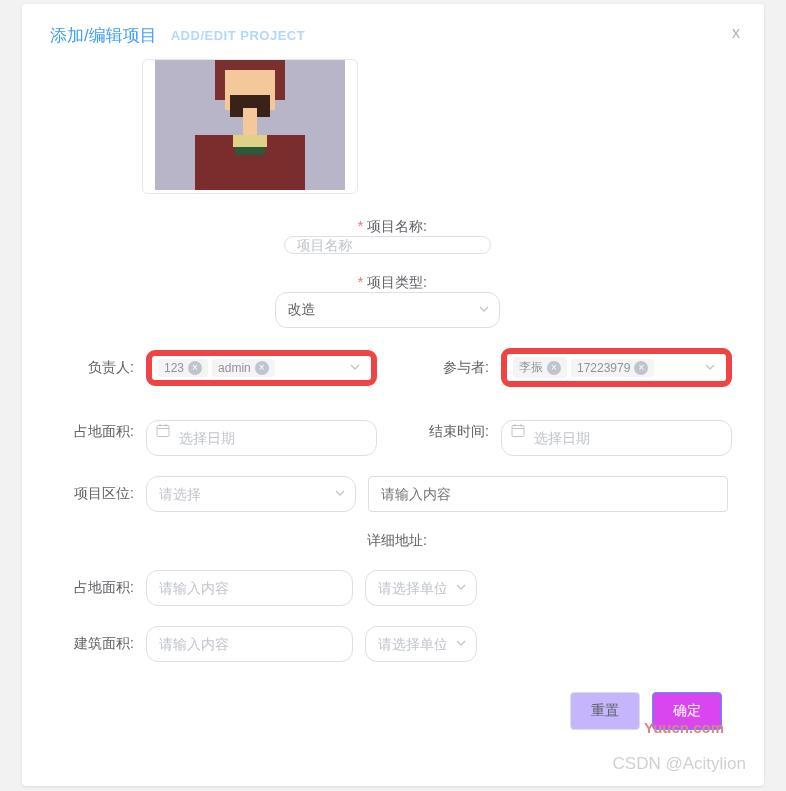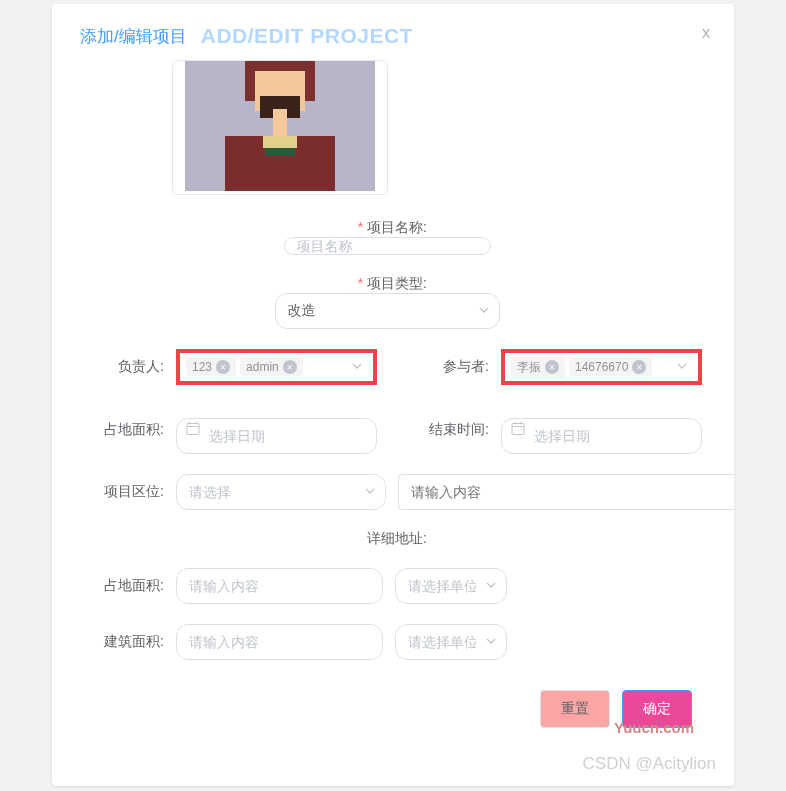--- a/index.html
+++ b/index.html
@@ -1,54 +1,54 @@
 <!DOCTYPE html>
 <html><head>
   <meta charset="utf-8">
   <style>
     * { box-sizing: border-box; margin: 0; padding: 0; }
     body { font-family: "Helvetica Neue", Helvetica, "PingFang SC", "Microsoft YaHei", Arial, sans-serif; font-size: 14px; color: #606266; background: #f2f2f2; width: 786px; height: 791px; overflow: hidden; }
-    .modal { background: #fff; border-radius: 4px; width: 682px; height: 782px; margin: 4px auto; position: relative; box-shadow: 0 1px 3px rgba(0,0,0,0.1); }
+    .modal { background: #fff; border-radius: 4px; width: 742px; height: 782px; margin: 4px auto; position: relative; box-shadow: 0 1px 3px rgba(0,0,0,0.1); }
     .modal-header { padding: 20px 28px 12px; display: flex; align-items: center; position: relative; }
     .title-cn { color: #409eff; font-size: 17px; font-weight: 500; margin-right: 14px; }
-    .title-en { color: #b3d8ff; font-size: 21px; font-weight: 600; letter-spacing: 0.5px; }
+    .title-en { color: #b3d8ff; font-size: 13px; font-weight: 600; letter-spacing: 0.5px; }
     .close-x { position: absolute; right: 24px; top: 20px; color: #b0b0b0; font-size: 16px; cursor: pointer; }
     .modal-body { height: 690px; overflow-y: auto; padding: 0 20px 0 20px; position: relative; }
     .modal-body::-webkit-scrollbar { width: 10px; }
     .modal-body::-webkit-scrollbar-thumb { background: #c1c1c1; border-radius: 5px; }
     .modal-body::-webkit-scrollbar-track { background: #f1f1f1; }
     .avatar-row { display: flex; justify-content: flex-start; padding-left: 100px; margin-bottom: 24px; }
     .avatar-box { width: 216px; height: 135px; border: 1px solid #e4e7ed; border-radius: 6px; position: relative; overflow: hidden; }
     .avatar-img { width: 190px; height: 130px; margin: 0 auto; display: block; background: #b9b5c9; position: relative; }
     .form-row { display: flex; align-items: center; margin-bottom: 20px; padding-right: 12px; flex-direction: column; }
     .label { width: 104px; text-align: right; padding-right: 12px; color: #606266; font-size: 14px; flex-shrink: 0; }
     .required::before { content: "*"; color: #f56c6c; margin-right: 4px; }
     .input { flex: 1; height: 36px; border: 1px solid #dcdfe6; border-radius: 12px; padding: 0 12px; font-size: 14px; color: #606266; background: #fff; }
     .input::placeholder { color: #c0c4cc; }
     .select-wrap { position: relative; flex: 1; }
     .select-wrap .input { width: 100%; padding-right: 30px; }
     .chevron { position: absolute; right: 10px; top: 50%; transform: translateY(-50%); color: #c0c4cc; pointer-events: none; }
     .two-col { display: flex; gap: 20px; padding-right: 12px; margin-bottom: 20px; }
     .col { flex: 1; display: flex; align-items: center; }
     .col .label { width: 104px; }
-    .tags-input { flex: 1; min-height: 36px; border: 4px solid #ef4444; border-radius: 0; padding: 3px 30px 3px 6px; display: flex; flex-wrap: wrap; gap: 4px; align-items: center; position: relative; }
+    .tags-input { flex: 1; min-height: 36px; border: 6px solid #ef4444; border-radius: 9px; padding: 3px 30px 3px 6px; display: flex; flex-wrap: wrap; gap: 4px; align-items: center; position: relative; }
     .tag { background: #f4f4f5; color: #909399; padding: 2px 6px; border-radius: 4px; font-size: 12px; display: inline-flex; align-items: center; gap: 4px; }
     .tag-close { width: 14px; height: 14px; border-radius: 50%; background: #c0c4cc; color: #fff; display: inline-flex; align-items: center; justify-content: center; font-size: 10px; cursor: pointer; }
     .date-input { flex: 1; position: relative; }
     .date-input .input { width: 100%; padding-left: 32px; margin-top: 13px; }
     .cal-icon { position: absolute; left: 10px; top: 50%; transform: translateY(-50%); color: #c0c4cc; }
     .area-row { display: flex; align-items: center; margin-bottom: 20px; padding-right: 12px; }
     .area-row .select-wrap { flex: 0 0 210px; margin-right: 12px; }
     .area-row .side-input { flex: 0 0 auto; width: 360px; height: 36px; border: 1px solid #dcdfe6; border-radius: 4px; padding: 0 12px; font-size: 14px; }
     .unit-row { display: flex; align-items: center; margin-bottom: 20px; padding-right: 12px; }
     .unit-row .input { flex: 0 0 200px; margin-right: 12px; }
     .unit-row .select-wrap { flex: 0 0 112px; }
     .footer-btns { display: flex; justify-content: flex-end; gap: 12px; padding: 10px 22px 0 0; }
-    .btn { padding: 9px 20px; border-radius: 4px; font-size: 14px; cursor: pointer; border: 1px solid #dcdfe6; background: #fca5a5; color: #606266; }
-    .btn-primary { background: #ec4899; border-color: #409eff; color: #fff; }
+    .btn { padding: 9px 20px; border-radius: 4px; font-size: 14px; cursor: pointer; border: 1px solid #dcdfe6; background: #c4b5fd; color: #606266; }
+    .btn-primary { background: #d946ef; border-color: #409eff; color: #fff; }
     .watermark-1 { position: absolute; right: 40px; bottom: 50px; color: #d48888; font-size: 15px; font-weight: bold; }
     .watermark-2 { position: absolute; right: 18px; bottom: 12px; color: #d0d0d0; font-size: 17px; }
   </style>
 </head>
 <body>
 
 <div class="modal">
   <div class="modal-header">
     <span class="title-cn">添加/编辑项目</span>
     <span class="title-en">ADD/EDIT PROJECT</span>
@@ -107,21 +107,21 @@
         </div>
       </div>
       <div class="col">
         <label class="label">参与者:</label>
         <div class="tags-input">
           <span class="tag">
               <span>李振</span>
               <span class="tag-close">×</span>
             </span>
           <span class="tag">
-              <span>14676670</span>
+              <span>17223979</span>
               <span class="tag-close">×</span>
             </span>
           <span class="chevron"><svg width="12" height="12" viewBox="0 0 12 12">
                 <path d="M2 4 L6 8 L10 4" stroke="#c0c4cc" stroke-width="1.3" fill="none"></path>
               </svg></span>
         </div>
       </div>
     </div>
 
     <div class="two-col">

